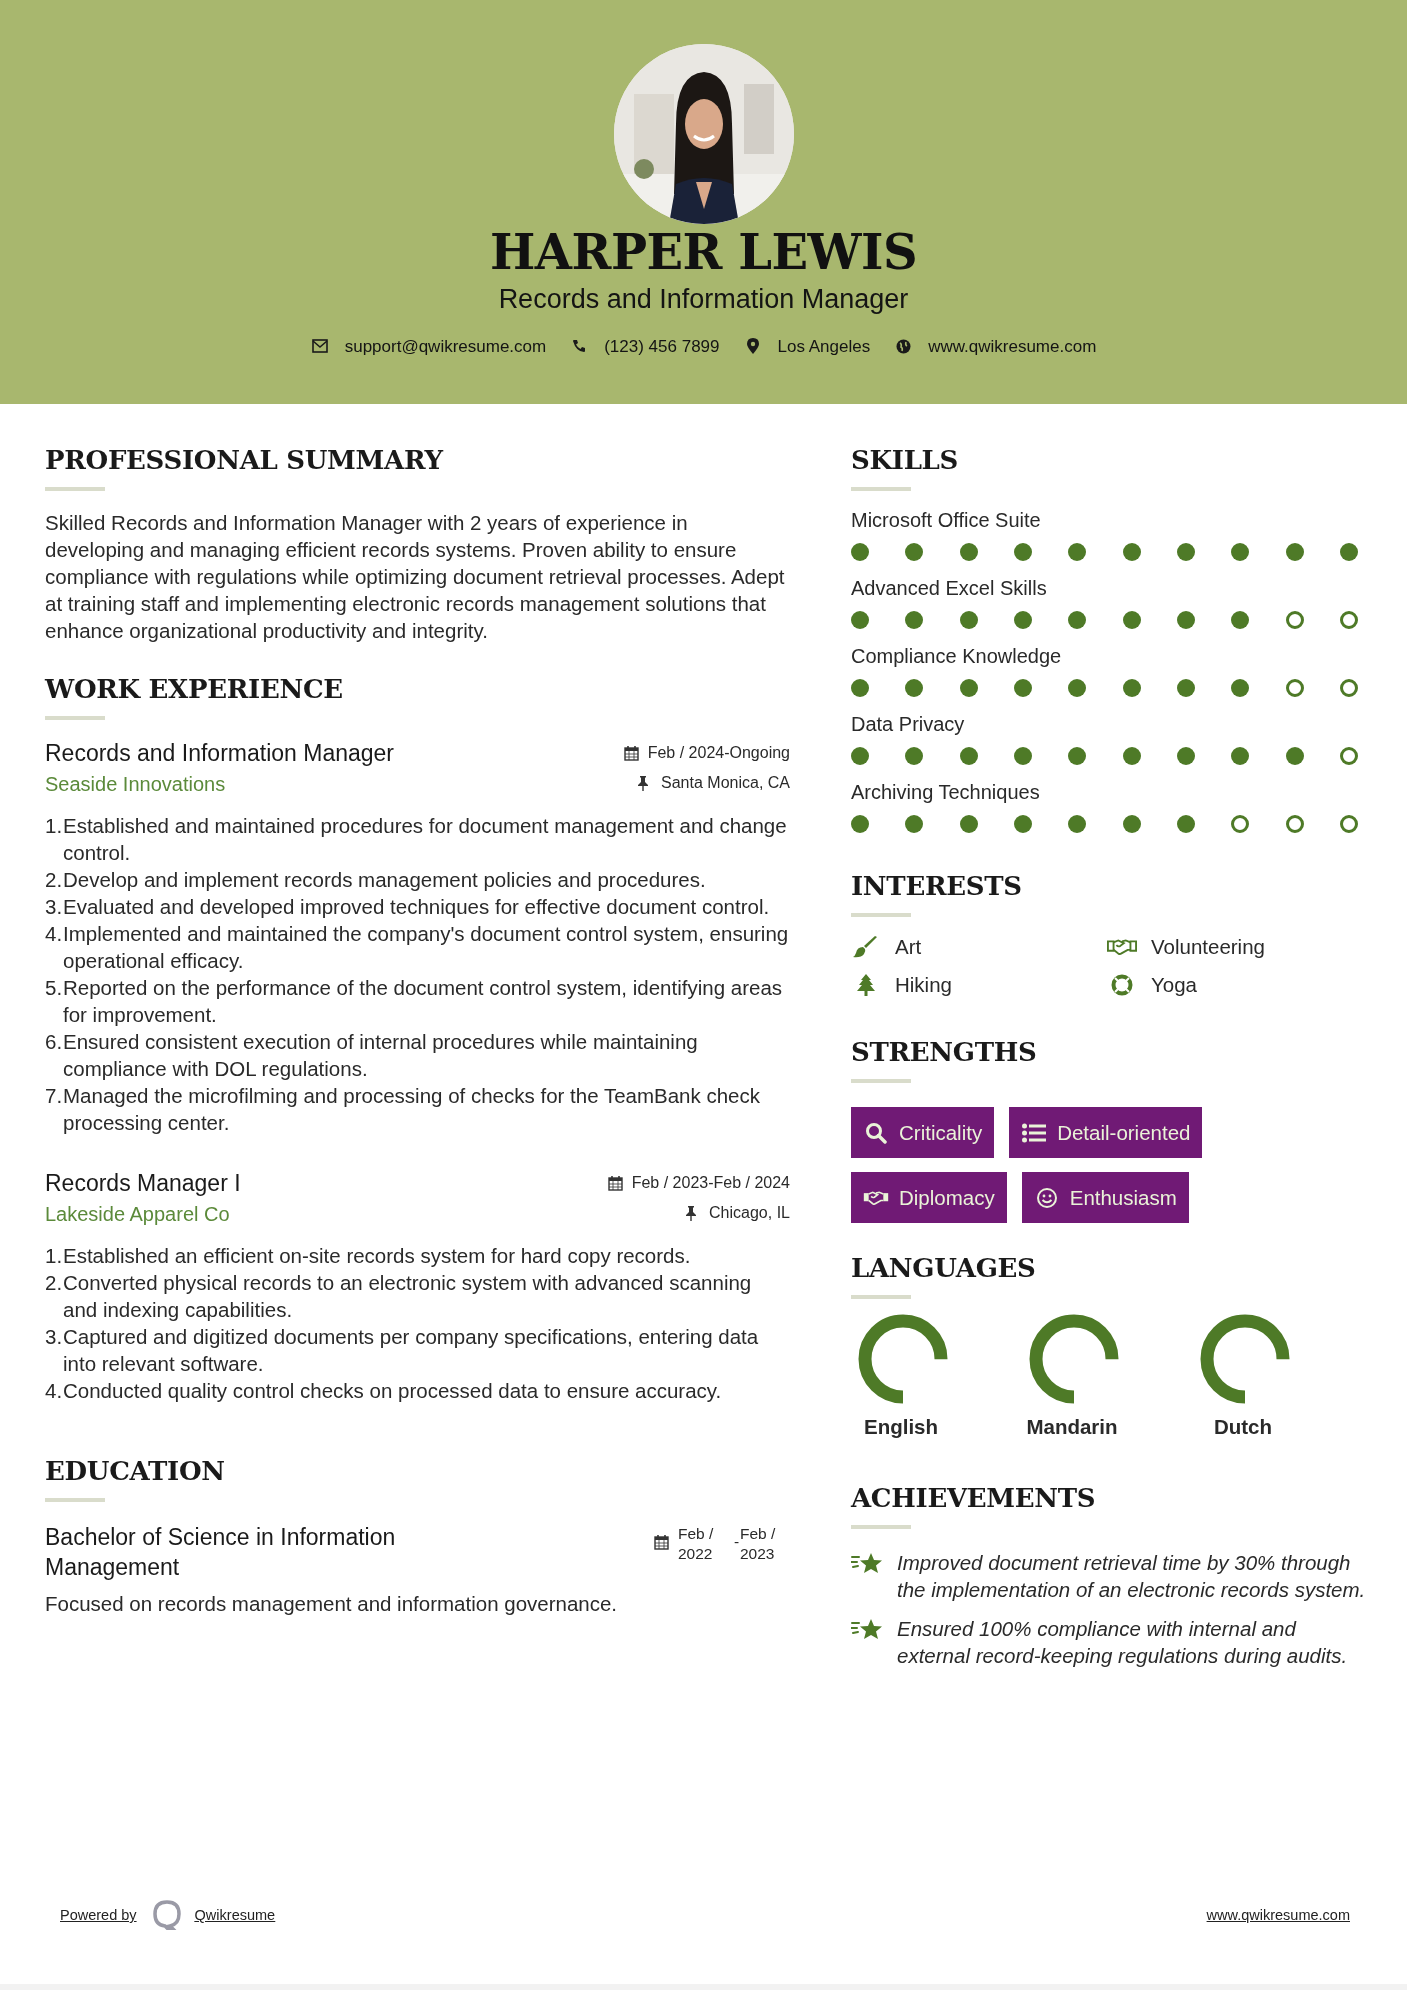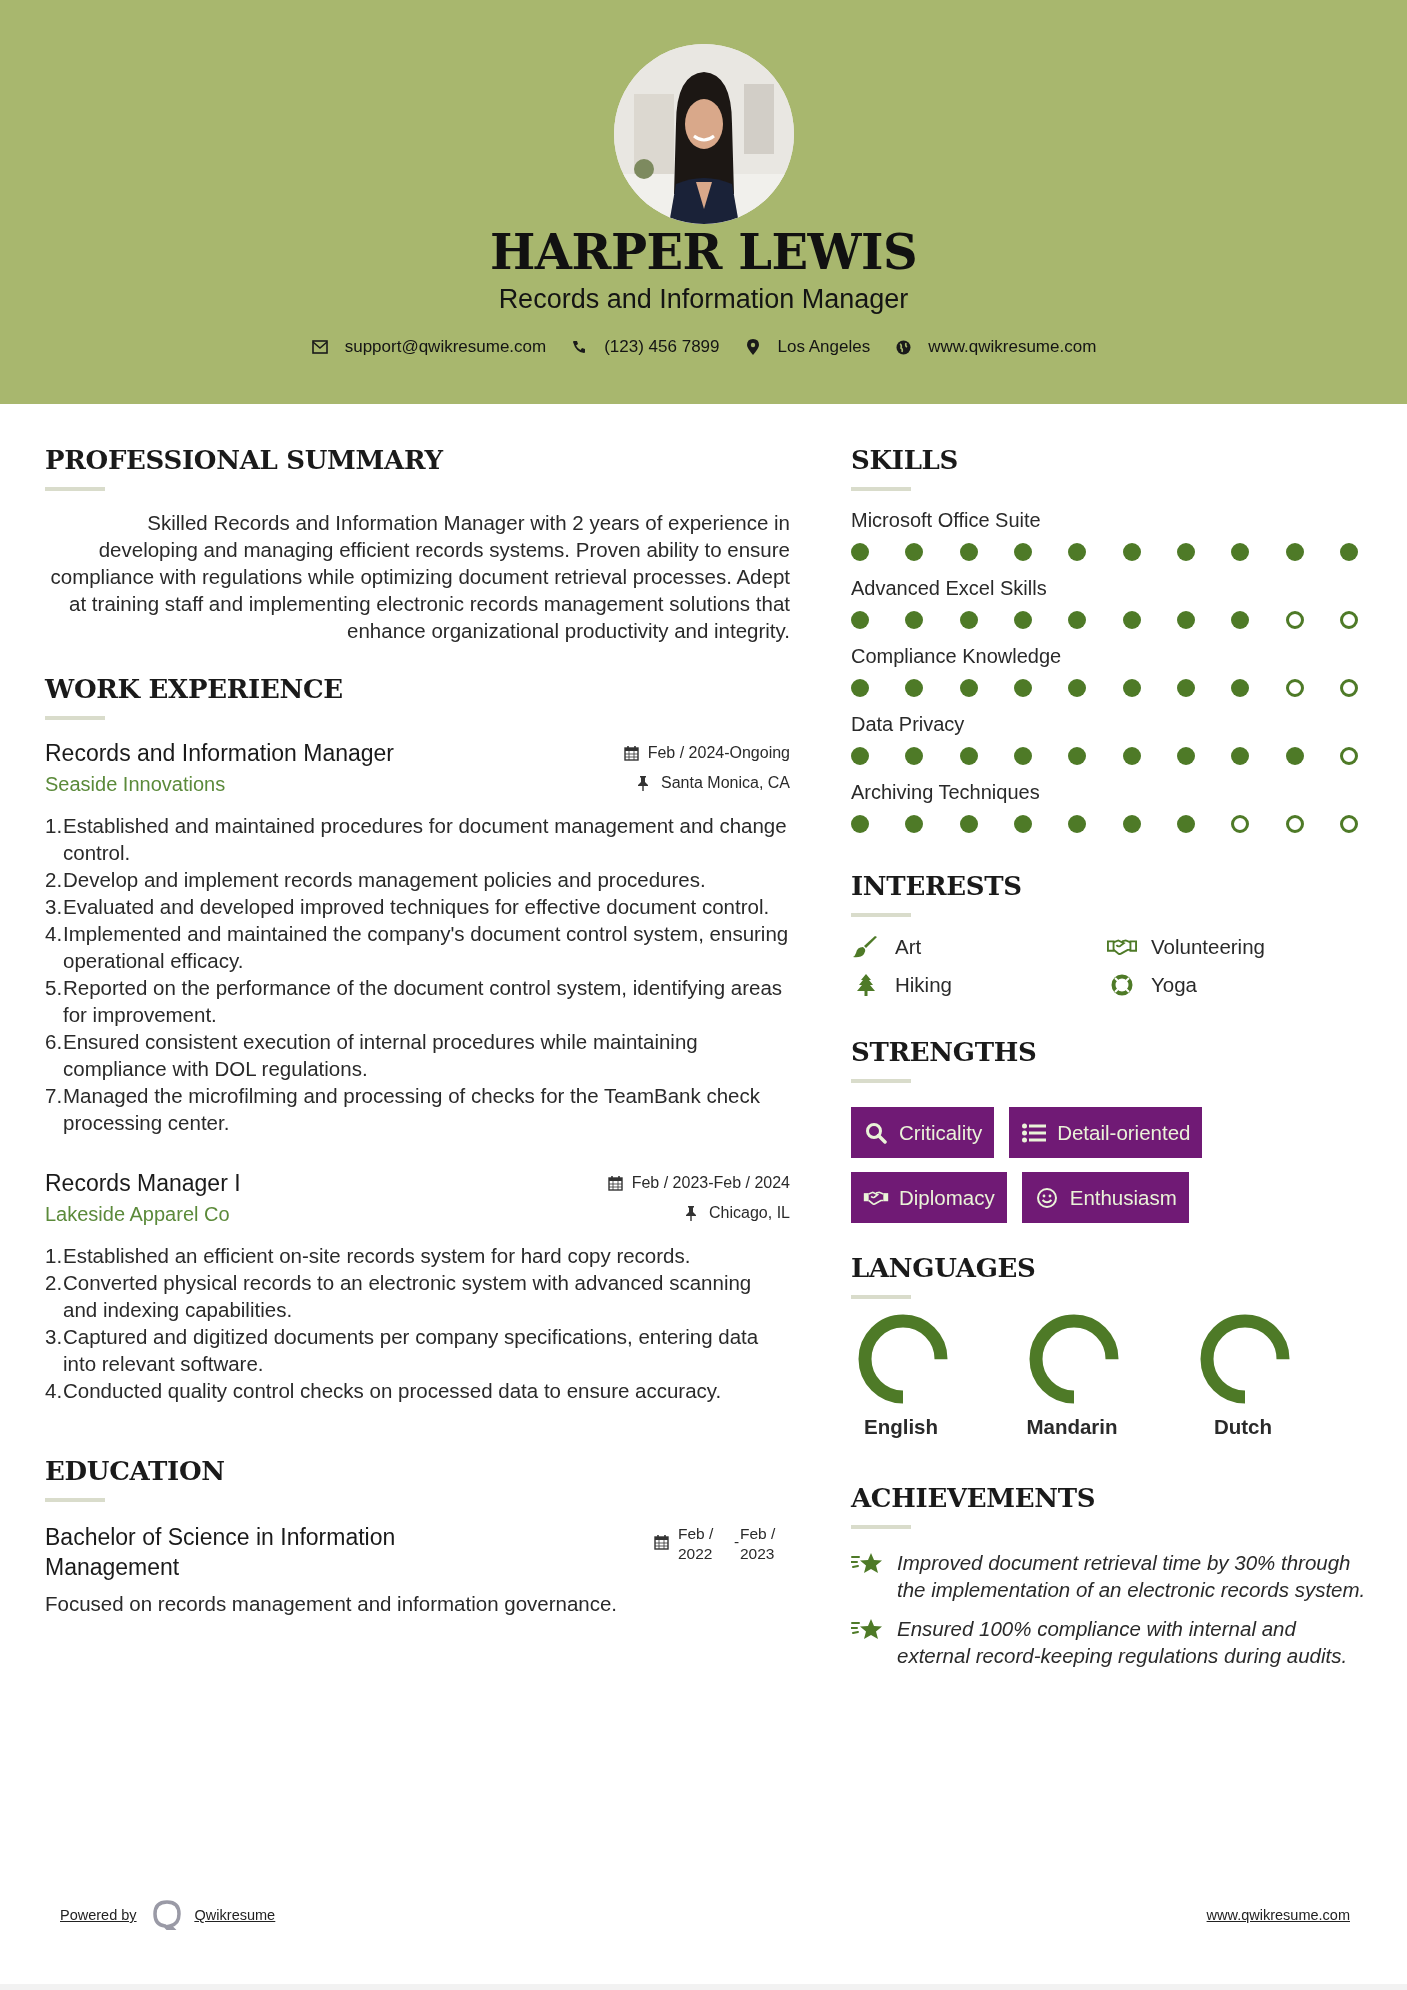--- a/index.html
+++ b/index.html
@@ -6,30 +6,30 @@
   html, body { width: 1407px; height: 1990px; background: #ffffff; }
   body { font-family: "Liberation Sans", "DejaVu Sans", sans-serif; color: #2a2a2a; position: relative; overflow: hidden; }
 
   
   .header { position: absolute; left: 0; top: 0; width: 1407px; height: 404px; background: #a8b76e; }
   .photo { position: absolute; left: 614px; top: 44px; width: 180px; height: 180px; border-radius: 50%; overflow: hidden; background: #eeeeea; }
   .photo svg { display: block; }
   .name { position: absolute; left: 0; top: 224px; width: 1407px; text-align: center; font-family: "DejaVu Serif", "Liberation Serif", serif; font-weight: bold; font-size: 48px; color: #111111; letter-spacing: -0.5px; }
   .title { position: absolute; left: 0; top: 284px; width: 1407px; text-align: center; font-size: 27px; color: #141414; }
   .contacts { position: absolute; left: 0; top: 337px; width: 1407px; display: flex; justify-content: center; align-items: center; gap: 0; font-size: 17px; color: #141414; }
-  .contact { display: flex; align-items: center; margin: 0 12px; }
+  .contact { display: flex; align-items: flex-start; margin: 0 12px; }
   .contact .ci { width: 18px; height: 18px; margin-right: 16px; display: inline-flex; align-items: center; justify-content: center; }
 
   
   .section-title { font-family: "DejaVu Serif", "Liberation Serif", serif; font-weight: bold; font-size: 26px; color: #1a1a1a; letter-spacing: -0.3px; }
   .divider { width: 60px; height: 4px; background: #d9dccb; margin-top: 12px; }
 
   
   .left { position: absolute; left: 45px; top: 445px; width: 745px; }
-  .summary-text { font-size: 20.5px; line-height: 27px; color: #2a2a2a; margin-top: 18px; text-align: right; }
+  .summary-text { font-size: 20.5px; line-height: 27px; color: #2a2a2a; margin-top: 18px; }
   .sec-work { margin-top: 30px; }
   .job { margin-top: 20px; }
   .job-row { display: flex; justify-content: space-between; align-items: baseline; }
   .job-title { font-size: 23px; color: #1a1a1a; }
   .job-meta { font-size: 16px; color: #2a2a2a; display: flex; align-items: center; }
   .job-meta .mi { width: 16px; height: 16px; margin-right: 8px; display: inline-flex; }
   .company { font-size: 20px; color: #5b8a3a; margin-top: 6px; }
   .bullets { list-style: none; margin-top: 16px; font-size: 20.5px; line-height: 27px; color: #2a2a2a; }
   .bullets li { display: flex; }
   .bullets li .num { width: 18px; flex: 0 0 18px; }

